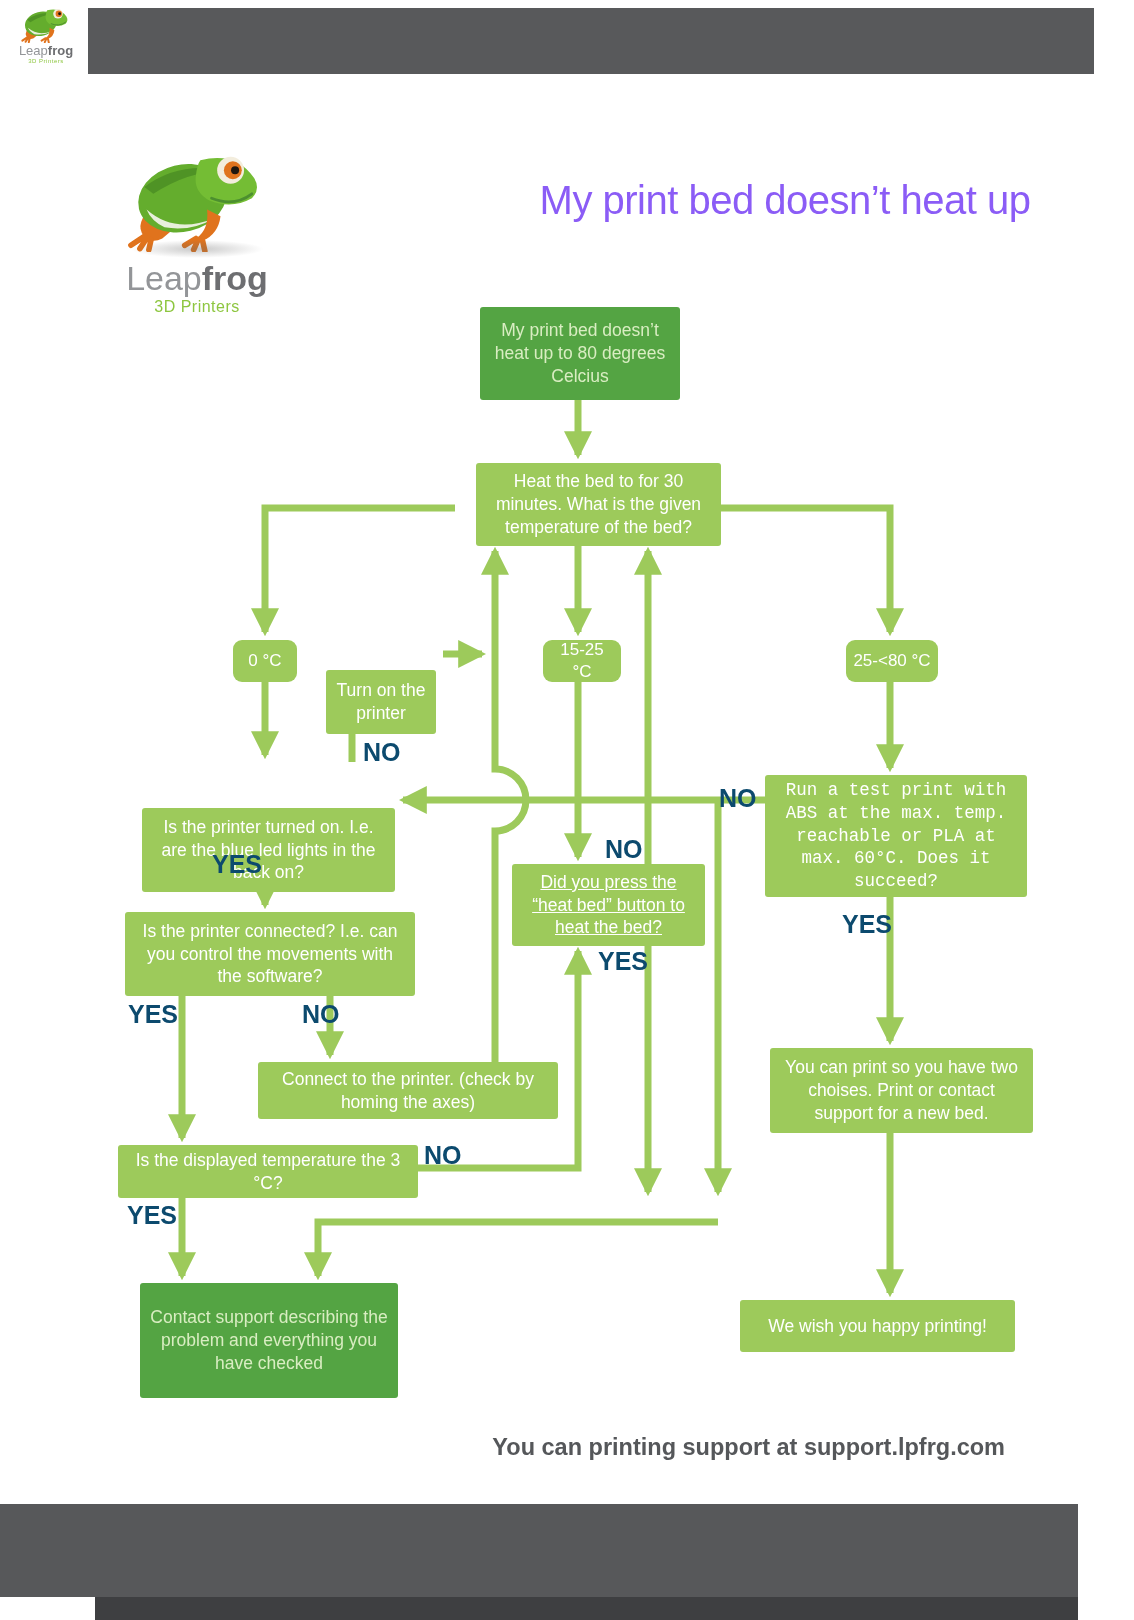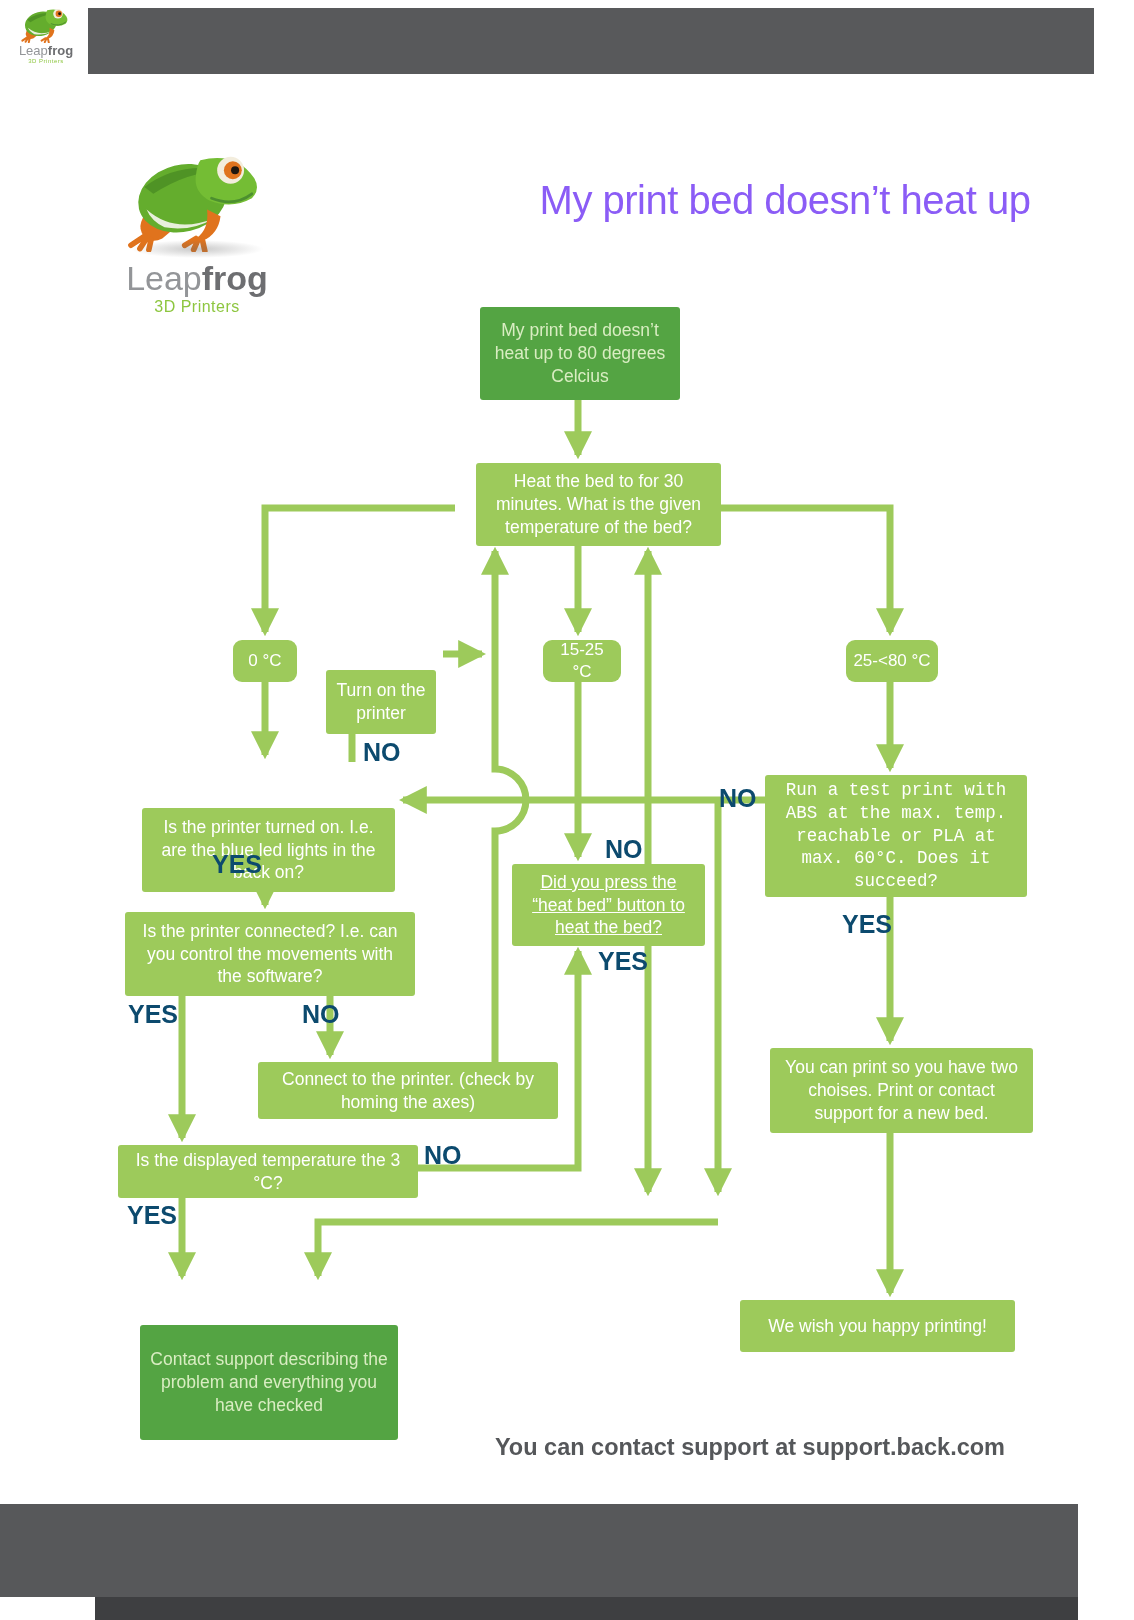--- a/index.html
+++ b/index.html
@@ -143,31 +143,31 @@
   <div class="node light" style="left:326px; top:622px; width:110px; height:64px;margin-top:48px;">Turn on the printer</div>
   <div class="node light small" style="left:543px; top:640px; width:78px;  height:42px;">15-25 °C</div>
   <div class="node light small" style="left:846px; top:640px; width:92px;  height:42px;">25-&lt;80 °C</div>
   <div class="node light" style="left:142px; top:808px; width:253px; height:84px;">Is the printer turned on. I.e. are the blue led lights in the back on?</div>
   <div class="node light" style="left:512px; top:864px; width:193px; height:82px;text-decoration:underline;">Did you press the “heat bed” button to heat the bed?</div>
   <div class="node light" style="left:765px; top:775px; width:262px; height:122px;font-family:Liberation Mono, monospace;">Run a test print with ABS at the max. temp. reachable or PLA at max. 60°C. Does it succeed?</div>
   <div class="node light" style="left:125px; top:912px; width:290px; height:84px;">Is the printer connected? I.e. can you control the movements with the software?</div>
   <div class="node light" style="left:258px; top:1062px; width:300px; height:57px;">Connect to the printer. (check by homing the axes)</div>
   <div class="node light" style="left:118px; top:1145px; width:300px; height:53px;">Is the displayed temperature the 3 °C?</div>
   <div class="node light" style="left:770px; top:1048px; width:263px; height:85px;">You can print so you have two choises. Print or contact support for a new bed.</div>
-  <div class="node dark" style="left:140px; top:1283px; width:258px; height:115px;margin-top:42px;">Contact support describing the problem and everything you have checked</div>
+  <div class="node dark" style="left:140px; top:1283px; width:258px; height:115px;">Contact support describing the problem and everything you have checked</div>
   <div class="node light" style="left:740px; top:1300px; width:275px; height:52px;">We wish you happy printing!</div>
 
   <span class="edge-label" style="left:363px; top:738px;">NO</span>
   <span class="edge-label" style="left:212px; top:850px;">YES</span>
   <span class="edge-label" style="left:128px; top:1000px;">YES</span>
   <span class="edge-label" style="left:302px; top:1000px;">NO</span>
   <span class="edge-label" style="left:424px; top:1141px;">NO</span>
   <span class="edge-label" style="left:127px; top:1201px;">YES</span>
   <span class="edge-label" style="left:605px; top:835px;">NO</span>
   <span class="edge-label" style="left:598px; top:947px;">YES</span>
   <span class="edge-label" style="left:719px; top:784px;">NO</span>
   <span class="edge-label" style="left:842px; top:910px;">YES</span>
 
-  <div class="support-note">You can contact support at support.back.com</div>
+  <div class="support-note">You can printing support at support.lpfrg.com</div>
   <div class="footer-bar"></div>
   <div class="footer-strip"></div>
 
 </div>
 
 </body></html>

